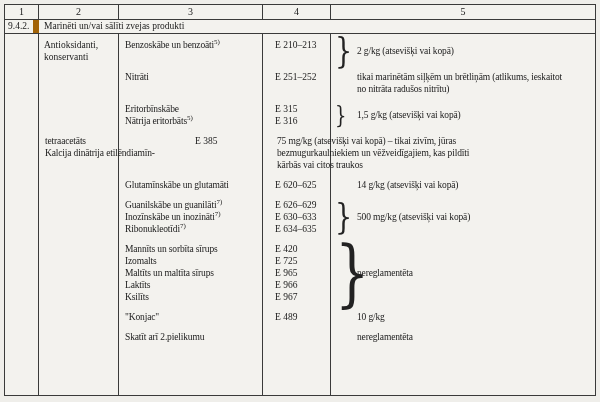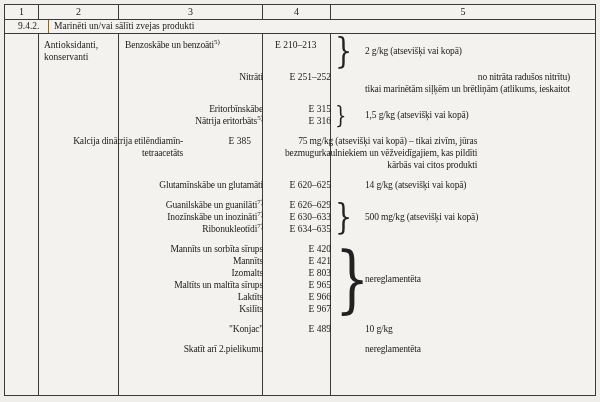--- a/index.html
+++ b/index.html
@@ -18,36 +18,36 @@
     background:#f3f2ee;
     display:flex;flex-direction:column;
   }
   
   .hrow{display:flex;height:14px;border-bottom:1px solid #3a3a3a;flex:none;}
   .hc{box-sizing:border-box;font-size:10px;line-height:13px;text-align:center;border-right:1px solid #3a3a3a;}
   .hc1{width:34px;} .hc2{width:80px;} .hc3{width:144px;} .hc4{width:68px;}
   .hc5{flex:1;border-right:none;}
   
   .srow{display:flex;height:13px;border-bottom:1px solid #3a3a3a;flex:none;font-size:9.5px;line-height:12px;}
-  .sc1{width:34px;box-sizing:border-box;border-right:1px solid #a16207;padding-left:3px;margin-left:10px;}
+  .sc1{width:34px;box-sizing:border-box;border-right:6px solid #a16207;padding-left:3px;}
   .sc2{flex:1;padding-left:5px;}
   
   .tbody{position:relative;flex:1;padding-top:5px;font-size:9.5px;box-sizing:border-box;overflow:hidden;}
   .vline{position:absolute;top:0;bottom:0;width:1px;background:#3a3a3a;}
   .group{display:flex;position:relative;}
-  .gap{margin-top:8px;text-align:right;}
+  .gap{margin-top:8px;}
   .gc1{width:34px;flex:none;}
   .gc2{width:80px;flex:none;padding-left:5px;box-sizing:border-box;}
   .gc34{width:212px;flex:none;}
   .item{display:flex;}
   .nm{width:144px;flex:none;padding-left:6px;box-sizing:border-box;}
   .cd{width:68px;flex:none;padding-left:12px;box-sizing:border-box;}
   .gc5{flex:1;position:relative;display:flex;align-items:flex-start;min-width:0;}
   .gc5.mid{align-items:center;}
-  .limit{margin-left:34px;letter-spacing:-0.15px;}
+  .limit{margin-left:26px;letter-spacing:-0.15px;}
   .line{height:12px;line-height:12px;white-space:nowrap;}
   .nm .line{letter-spacing:-0.15px;}
   sup{font-size:7px;line-height:0;vertical-align:super;letter-spacing:0;}
   .brace{
     position:absolute;left:4px;top:50%;
     transform:translateY(-50%) scaleX(0.75);
     transform-origin:left center;
     font-family:"DejaVu Serif", serif;
     font-weight:400;color:#222;
   }
@@ -103,22 +103,22 @@
             <div class="nm">
               <div class="line">Nitrāti</div>
             </div>
             <div class="cd">
               <div class="line">E 251–252</div>
             </div>
           </div>
         </div>
         <div class="gc5">
           <div class="limit">
+            <div class="line">tikai marinētām siļķēm un brētliņām (atlikums, ieskaitot</div>
             <div class="line">no nitrāta radušos nitrītu)</div>
-            <div class="line">tikai marinētām siļķēm un brētliņām (atlikums, ieskaitot</div>
           </div>
         </div>
       </div>
       <div class="group gap">
         <div class="gc1"></div>
         <div class="gc2"></div>
         <div class="gc34">
           <div class="item">
             <div class="nm">
               <div class="line">Eritorbīnskābe</div>
@@ -141,33 +141,33 @@
           <div class="limit">
             <div class="line">1,5 g/kg (atsevišķi vai kopā)</div>
           </div>
         </div>
       </div>
       <div class="group gap">
         <div class="gc1"></div>
         <div class="gc34">
           <div class="item">
             <div class="nm">
+              <div class="line">tetraacetāts</div>
               <div class="line">Kalcija dinātrija etilēndiamīn-</div>
-              <div class="line">tetraacetāts</div>
             </div>
             <div class="cd">
               <div class="line">E 385</div>
             </div>
           </div>
         </div>
         <div class="gc5">
           <div class="limit">
             <div class="line">75 mg/kg (atsevišķi vai kopā) – tikai zivīm, jūras</div>
             <div class="line">bezmugurkaulniekiem un vēžveidīgajiem, kas pildīti</div>
-            <div class="line">kārbās vai citos produkti</div>
+            <div class="line">kārbās vai citos traukos</div>
           </div>
         </div>
       </div>
       <div class="group gap">
         <div class="gc1"></div>
         <div class="gc2"></div>
         <div class="gc34">
           <div class="item">
             <div class="nm">
               <div class="line">Glutamīnskābe un glutamāti</div>
@@ -226,32 +226,24 @@
           <div class="item">
             <div class="nm">
               <div class="line">Mannīts un sorbīta sīrups</div>
             </div>
             <div class="cd">
               <div class="line">E 420</div>
             </div>
           </div>
           <div class="item">
             <div class="nm">
-              <div class="line">Mannīts</div>
-            </div>
-            <div class="cd">
-              <div class="line">E 421</div>
-            </div>
-          </div>
-          <div class="item">
-            <div class="nm">
               <div class="line">Izomalts</div>
             </div>
             <div class="cd">
-              <div class="line">E 803</div>
+              <div class="line">E 725</div>
             </div>
           </div>
           <div class="item">
             <div class="nm">
               <div class="line">Maltīts un maltīta sīrups</div>
             </div>
             <div class="cd">
               <div class="line">E 965</div>
             </div>
           </div>

